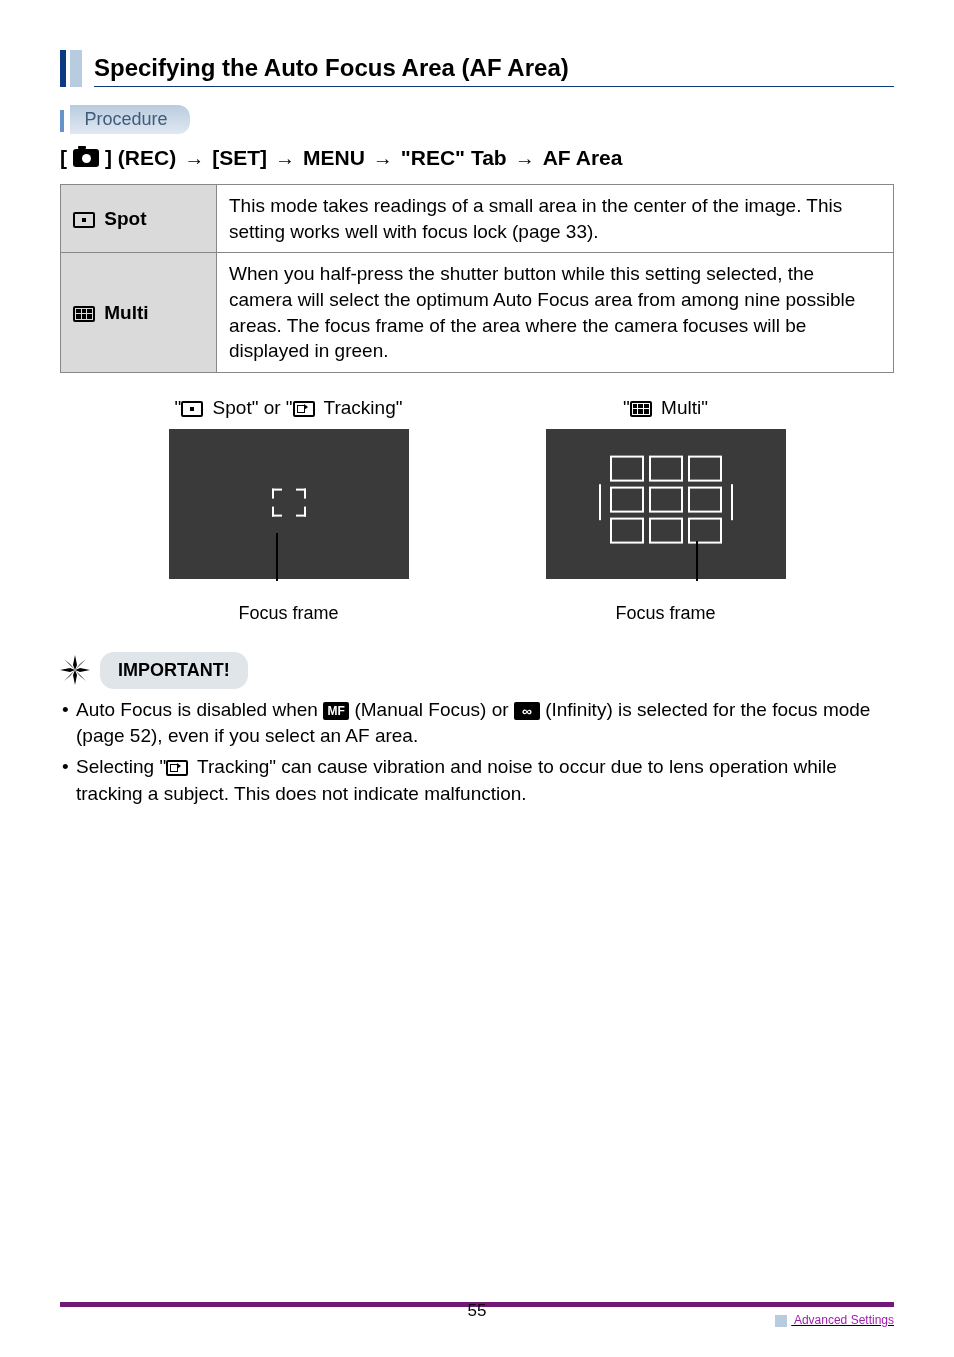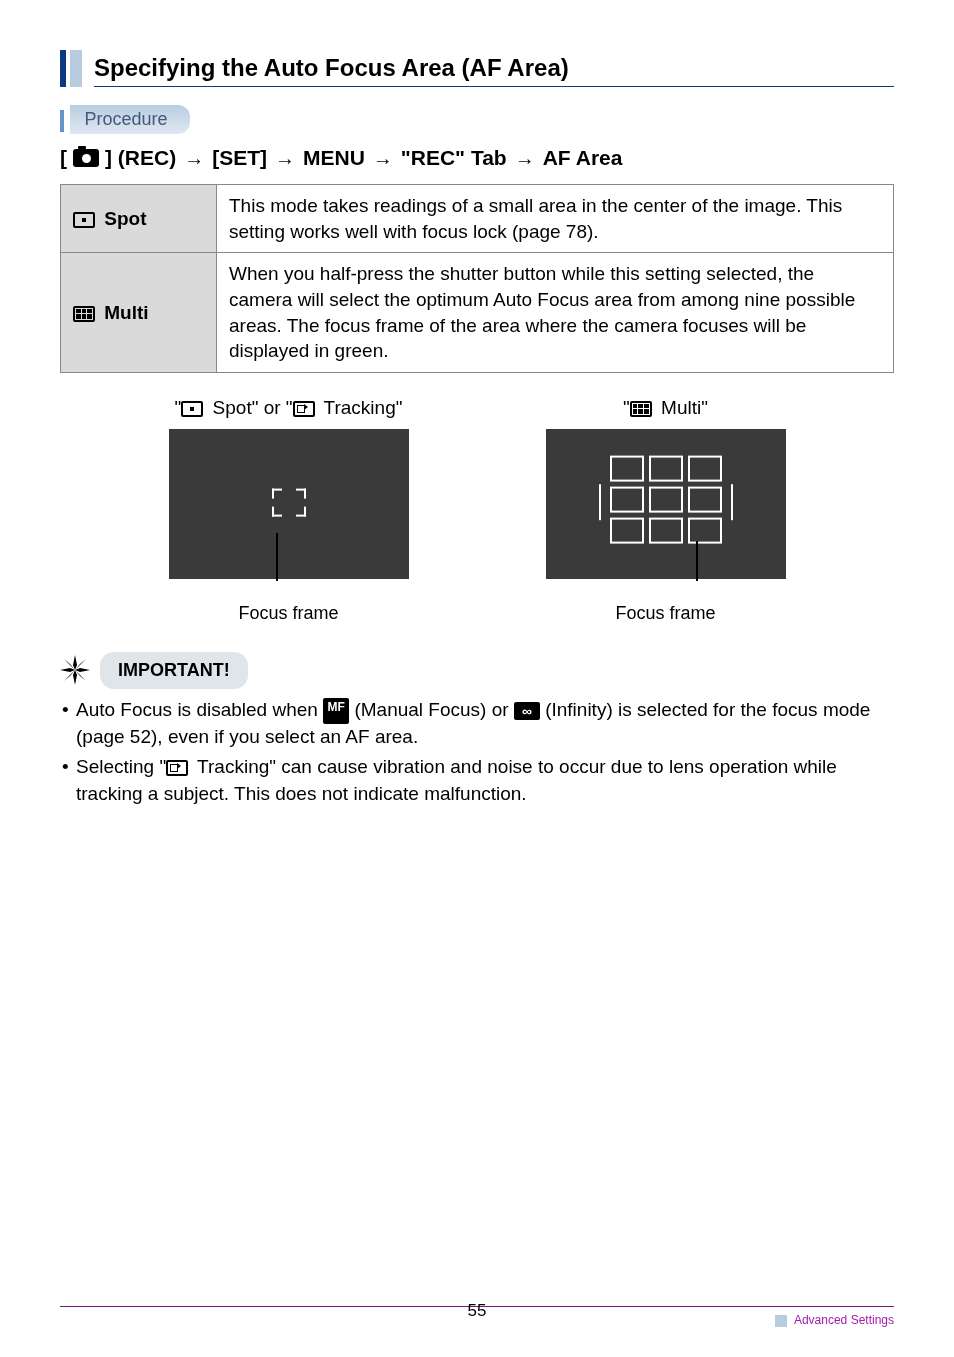--- a/index.html
+++ b/index.html
@@ -94,21 +94,21 @@
       width: 6px; height: 6px; border: 1.5px solid #000;
     }
     .track-ico::after {
       content: ""; position: absolute; top: 1px; left: 9px;
       width: 0; height: 0;
       border-left: 4px solid #000;
       border-top: 3px solid transparent;
       border-bottom: 3px solid transparent;
     }
     .mf-ico {
-      display: inline-block; width: 26px; height: 26px;
+      display: inline-block; width: 26px; height: 18px;
       background: #000; color: #fff; font-size: 12px; font-weight: bold;
       text-align: center; line-height: 18px; border-radius: 2px;
       vertical-align: middle;
     }
     .inf-ico {
       display: inline-block; width: 26px; height: 18px;
       background: #000; color: #fff; font-size: 14px; font-weight: bold;
       text-align: center; line-height: 18px; border-radius: 2px;
       vertical-align: middle;
     }
@@ -171,21 +171,21 @@
       padding: 8px 18px; font-weight: bold; font-size: 18px;
     }
     .bullets { font-size: 19px; line-height: 1.4; }
     .bullets li { list-style: none; position: relative; padding-left: 16px; margin-bottom: 4px; }
     .bullets li::before {
       content: "•"; position: absolute; left: 2px; top: 0;
     }
     .footer {
       position: absolute; bottom: 30px; left: 60px; right: 60px;
       display: flex; justify-content: space-between; align-items: flex-end;
-      border-top: 1px solid #701a75; padding-top: 6px;
+      border-top: 5px solid #701a75; padding-top: 6px; text-decoration: underline;
     }
     .footer .pn { position: absolute; left: 50%; transform: translateX(-50%);
       font-size: 17px; bottom: 6px; }
     .footer .sect { font-size: 12px; color: #a21caf; }
     .b-accent {
       display: inline-block; width: 12px; height: 12px;
       background: #b9ccdf; vertical-align: middle; margin-right: 4px;
     }
   </style>
 </head>
@@ -218,21 +218,21 @@
 
 <table class="af-table">
   <tbody>
       <tr>
     <td class="mode">
       <span class="mode-icon">
             <span class="spot-ico"></span>
           </span>
       <span>Spot</span>
     </td>
-    <td>This mode takes readings of a small area in the center of the image. This setting works well with focus lock (page 78).</td>
+    <td>This mode takes readings of a small area in the center of the image. This setting works well with focus lock (page 33).</td>
   </tr>
   <tr>
     <td class="mode">
       <span class="mode-icon">
             <span class="multi-ico">
               <span></span>
               <span></span>
               <span></span>
               <span></span>
               <span></span>

